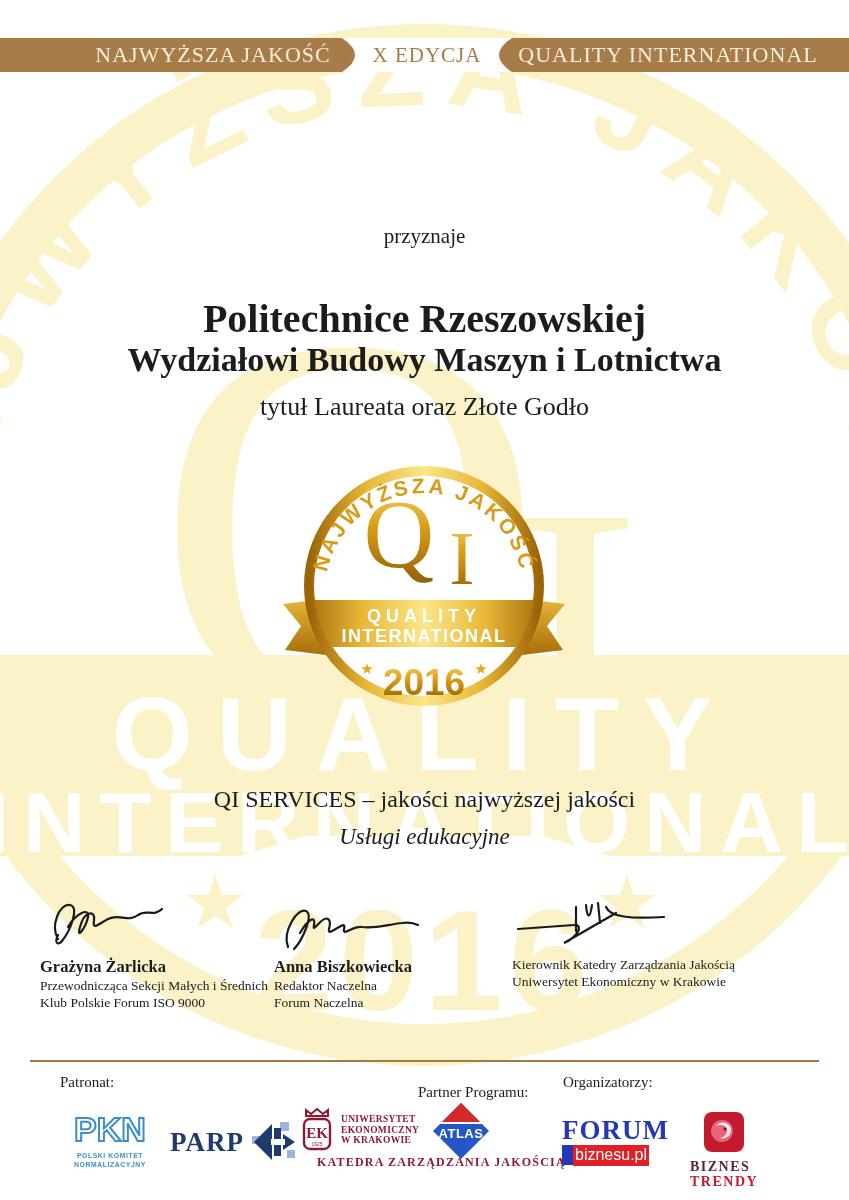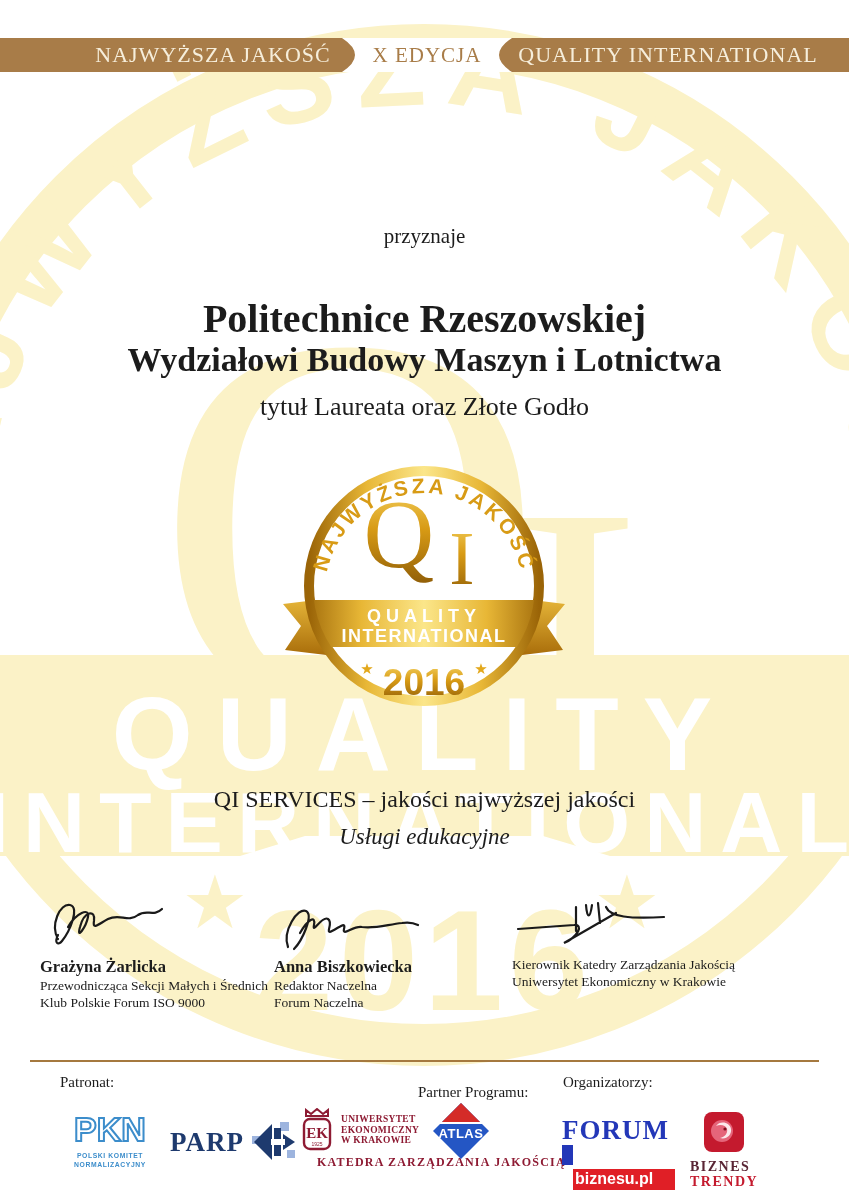--- a/index.html
+++ b/index.html
@@ -27,22 +27,22 @@
   
   #divider{top:1060px;left:30px;width:789px;height:2px;background:#a5793f;}
   .flabel{font-size:15px;}
   .logo{position:absolute;}
   .uek-line{font-size:9.5px;font-weight:bold;color:#8e1b33;line-height:1.15;letter-spacing:.3px;}
   .uek-sub{font-size:12px;font-weight:bold;color:#8e1b33;letter-spacing:1.2px;margin-left:17px;}
   .pkn-sub{font-size:6.8px;font-weight:bold;color:#3c8dcb;letter-spacing:.6px;line-height:1.3;font-family:"Liberation Sans",sans-serif;}
   .forum-top{font-size:27px;font-weight:bold;color:#2337b8;letter-spacing:1px;line-height:.95;}
   .forum-band{display:flex;margin-top:1px;}
   .forum-sq{width:11px;height:20px;background:#2337b8;}
-  .forum-red{background:#e01f26;color:#ffffff;font-weight:bold;font-size:16px;
-             font-family:"Liberation Sans",sans-serif;padding:0 22px 2px 2px;line-height:19px;margin-top:24px;}
+  .forum-red{background:#e01f26;color:#ffffff;font-weight:normal;font-size:16px;
+             font-family:"Liberation Sans",sans-serif;padding:0 2px 2px 2px;line-height:19px;}
   .bt-b{font-size:14px;font-weight:bold;color:#5a2535;letter-spacing:1.5px;line-height:1.1;}
   .bt-t{font-size:14px;font-weight:bold;color:#c41a2e;letter-spacing:1.5px;line-height:1.1;}
   .parp-txt{font-size:27px;font-weight:bold;color:#1e3a6e;letter-spacing:1px;}
 </style>
 </head>
 <body>
 
 <div id="cert">
 
   <svg class="abs" style="top:0;left:0;z-index:0;" width="849" height="1200" viewBox="0 0 849 1200">

